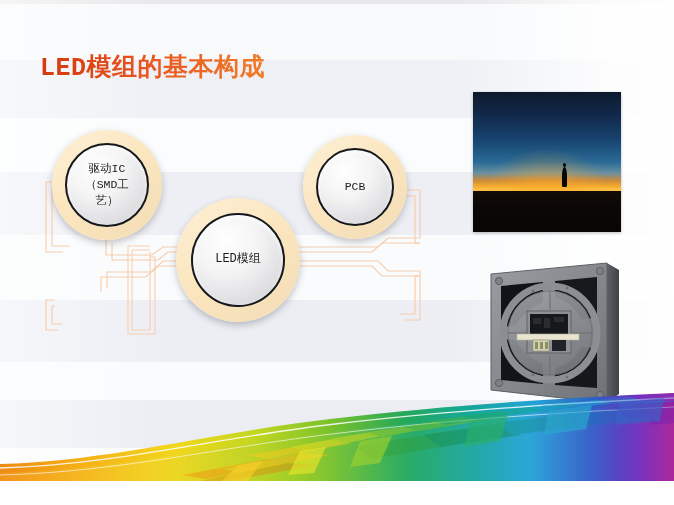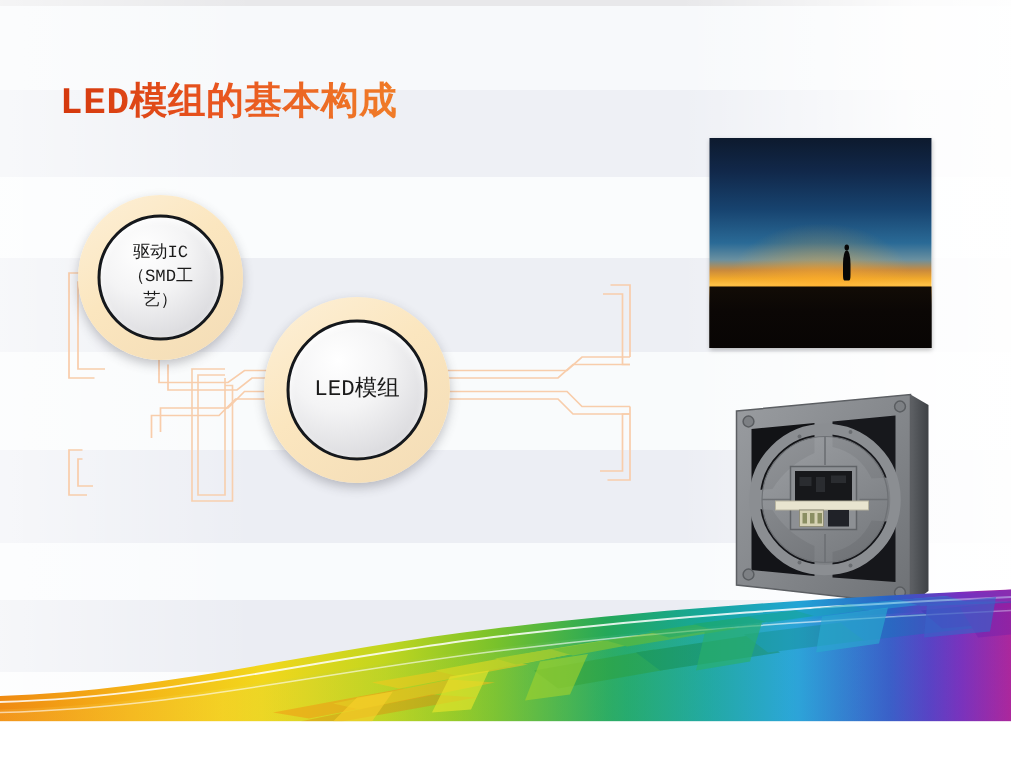--- a/index.html
+++ b/index.html
@@ -64,21 +64,21 @@
     border:2px solid #15181c;
     background:radial-gradient(circle at 36% 28%,#ffffff 0%,#f4f4f5 38%,#dfdfe2 72%,#c9c9ce 100%);
     box-shadow:inset 0 2px 5px rgba(255,255,255,.9);
   }
   .node .label{
     position:absolute;inset:0;display:flex;flex-direction:column;
     align-items:center;justify-content:center;
     color:#1b1b1b;text-align:center;line-height:1.42;
     font-size:11.5px;white-space:pre-line;
   }
-  #node-center .label{font-size:15px;}
+  #node-center .label{font-size:12px;}
 
   
   #photo-sunset{
     position:absolute;left:473px;top:92px;width:148px;height:140px;
     background:
       radial-gradient(ellipse 60% 42% at 50% 70%, rgba(255,170,40,.55) 0%, rgba(255,170,40,0) 70%),
       linear-gradient(to bottom,
         #0d1a2e 0%, #11284a 16%, #17436f 34%, #2a6a96 50%,
         #6a90a0 58%, #c98a3d 63%, #f0a92c 67%, #ffc247 70%,
         #d98c22 73%, #6b4512 76%, #130d06 80%, #0a0705 100%);
@@ -187,20 +187,38 @@
              #2f6fd0 282deg 350deg);
            -webkit-mask:radial-gradient(circle, transparent 0 74%, #000 74%);
            mask:radial-gradient(circle, transparent 0 74%, #000 74%);"></div>
     <div class="seg" style="inset:7px;background:conic-gradient(from 115deg,#f2a829 0deg 128deg,rgba(242,168,41,0) 162deg 318deg,#f2a829 350deg 360deg);
            -webkit-mask:radial-gradient(circle, transparent 0 81%, #000 81%);
            mask:radial-gradient(circle, transparent 0 81%, #000 81%);"></div>
     <div class="darkring" style="inset:15px;"></div>
     <div class="label">LED模组</div>
   </div>
 
+  <div class="node" id="node-pcb" style="left:303px;top:135px;width:104px;height:104px;">
+    <div class="outer"></div>
+    <div class="seg" style="inset:6px;background:
+           conic-gradient(from -12deg,
+             #34a6c8 0deg 22deg, rgba(52,166,200,0) 22deg 36deg,
+             #34a6c8 36deg 78deg, rgba(52,166,200,0) 78deg 93deg,
+             #34a6c8 93deg 142deg, rgba(52,166,200,0) 142deg 156deg,
+             #34a6c8 156deg 205deg, rgba(52,166,200,0) 205deg 220deg,
+             #34a6c8 220deg 269deg, rgba(52,166,200,0) 269deg 284deg,
+             #34a6c8 284deg 350deg);
+           -webkit-mask:radial-gradient(circle, transparent 0 73%, #000 73%);
+           mask:radial-gradient(circle, transparent 0 73%, #000 73%);"></div>
+    <div class="seg" style="inset:6px;background:conic-gradient(from 108deg,#f7b335 0deg 132deg,rgba(247,179,53,0) 166deg 316deg,#f7b335 348deg 360deg);
+           -webkit-mask:radial-gradient(circle, transparent 0 80%, #000 80%);
+           mask:radial-gradient(circle, transparent 0 80%, #000 80%);"></div>
+    <div class="darkring" style="inset:13px;"></div>
+    <div class="label">PCB</div>
+  </div>
 
 
   <div id="photo-sunset">
     <div class="horizon"></div>
     <div class="figure"></div>
   </div>
 
   <div id="photo-panel">
     <svg width="152" height="150" viewBox="0 0 152 150">
       <defs>

